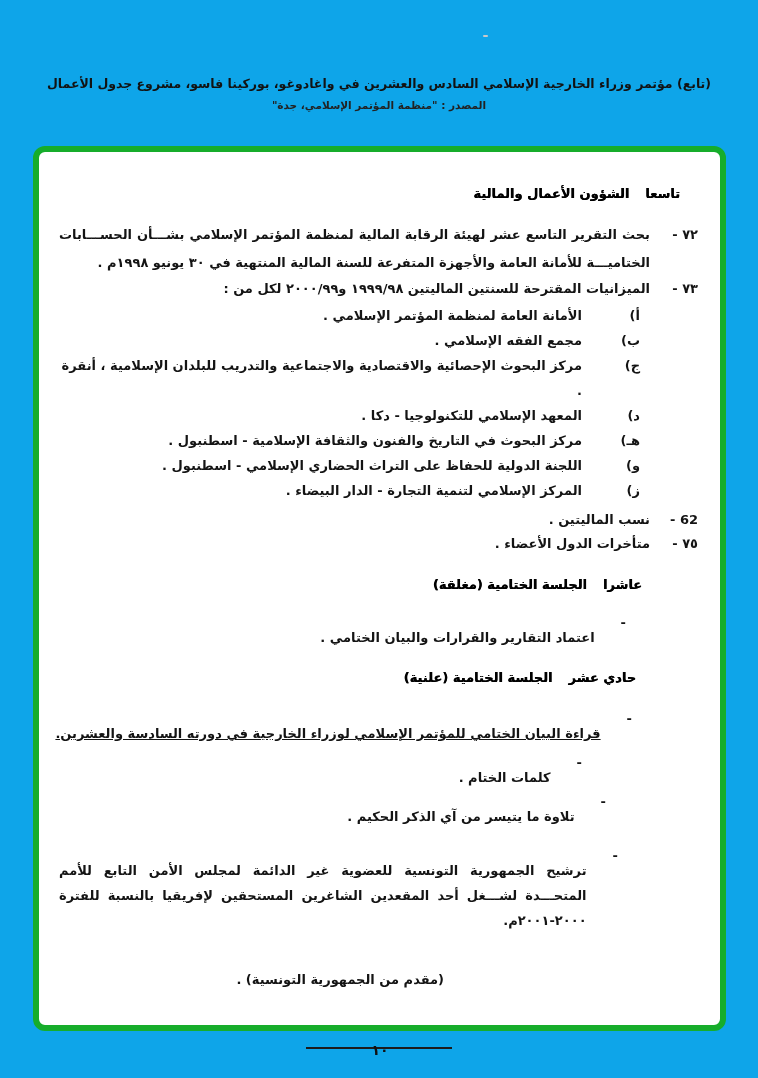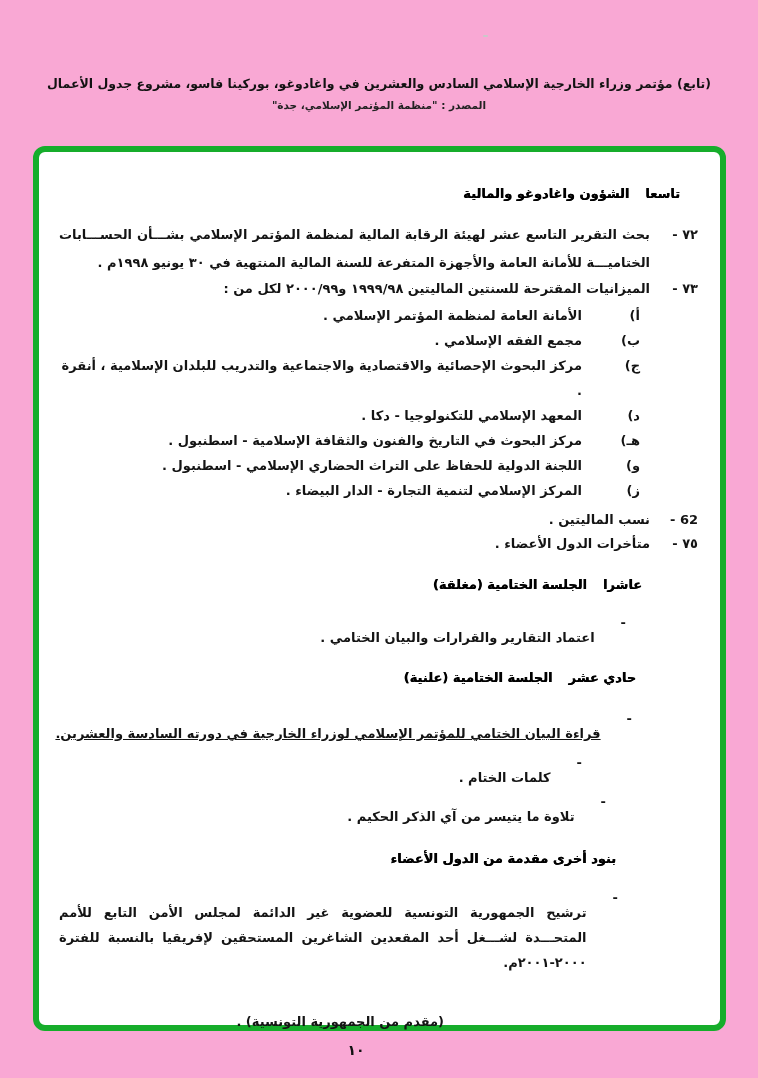--- a/index.html
+++ b/index.html
@@ -1,16 +1,16 @@
 <!DOCTYPE html>
 <html lang="ar"><head>
 <meta charset="utf-8">
 <style>
   html,body{margin:0;padding:0;background:#fff;}
-  .page{position:relative;width:758px;height:1078px;background:#f9a8d4;overflow:hidden;
+  .page{position:relative;width:758px;height:1078px;background:#0ea5e9;overflow:hidden;
         font-family:"DejaVu Sans",sans-serif;color:#161616;}
   
   .hdr{position:absolute;top:76px;left:0;width:758px;text-align:center;direction:rtl;}
   .hdr1{font-size:12.5px;font-weight:700;color:#121212;letter-spacing:0;}
   .hdr2{font-size:10.5px;font-weight:700;margin-top:8px;color:#222;}
   
   .speck1{position:absolute;left:483px;top:35px;width:5px;height:2px;background:#c9c9c9;border-radius:1px;}
   .speck2{position:absolute;left:216px;top:990px;width:26px;height:2px;background:#e3e3e3;border-radius:1px;}
   
   .frame{position:absolute;left:33px;top:146px;width:693px;height:885px;box-sizing:border-box;
@@ -45,41 +45,41 @@
   .b-words{margin-right:116px;margin-top:5px;}
   .b-recite{margin-right:92px;margin-top:0;}
   .b-tunis{margin-right:80px;margin-top:14px;line-height:25px;}
   
   .oheading{margin-right:82px;margin-top:18px;color:#000;text-shadow:0.4px 0 0 currentColor;}
   .onote{margin-right:254px;margin-top:35px;}
   
   .divider{width:146px;height:2px;background:#1c1c1c;margin:55px 246px 0 auto;}
   
   .pageno{position:absolute;top:1042px;left:0;width:712px;text-align:center;
-          font-size:14px;font-weight:700;color:#111;direction:rtl;}
+          font-size:14px;font-weight:700;color:#111;direction:rtl;padding-left:24px;}
 </style>
 </head>
 <body>
 
 <div class="page">
 
   <div class="hdr">
     <div class="hdr1">(تابع) مؤتمر وزراء الخارجية الإسلامي السادس والعشرين في واغادوغو، بوركينا فاسو، مشروع جدول الأعمال</div>
     <div class="hdr2">المصدر :  "منظمة المؤتمر الإسلامي، جدة"</div>
   </div>
 
   <div class="speck1"></div>
   <div class="speck2"></div>
 
   <div class="frame" style="border-color: rgb(22, 173, 43);">
     <div class="content">
 
       <div class="sec sec-9">
         <span class="term">تاسعا</span>
-        <span class="stitle">الشؤون واغادوغو والمالية</span>
+        <span class="stitle">الشؤون الأعمال والمالية</span>
       </div>
 
       <div class="item item-72">
         <span class="num">٧٢ -</span>
         <span class="itxt">بحث التقرير التاسع عشر لهيئة الرقابة المالية لمنظمة المؤتمر الإسلامي بشـــأن الحســـابات الختاميـــة للأمانة العامة والأجهزة المتفرعة للسنة المالية المنتهية في ٣٠ يونيو ١٩٩٨م .</span>
       </div>
 
       <div class="item item-73">
         <span class="num">٧٣ -</span>
         <span class="itxt">الميزانيات المقترحة للسنتين الماليتين ١٩٩٩/٩٨ و٢٠٠٠/٩٩ لكل من :</span>
@@ -149,21 +149,20 @@
       <div class="bullet b-words">
         <span class="dash">-</span>
         <span class="btxt">كلمات الختام .</span>
       </div>
 
       <div class="bullet b-recite">
         <span class="dash">-</span>
         <span class="btxt">تلاوة ما يتيسر من آي الذكر الحكيم .</span>
       </div>
 
-      <div class="oheading">بنود أخرى مقدمة من الدول الأعضاء</div>
 
       <div class="bullet b-tunis">
         <span class="dash">-</span>
         <span class="btxt">ترشيح الجمهورية التونسية للعضوية غير الدائمة لمجلس الأمن التابع للأمم المتحـــدة لشـــغل أحد المقعدين الشاغرين المستحقين لإفريقيا بالنسبة للفترة ٢٠٠٠-٢٠٠١م.</span>
       </div>
 
       <div class="onote">(مقدم من الجمهورية التونسية) .</div>
 
       <div class="divider"></div>
 

